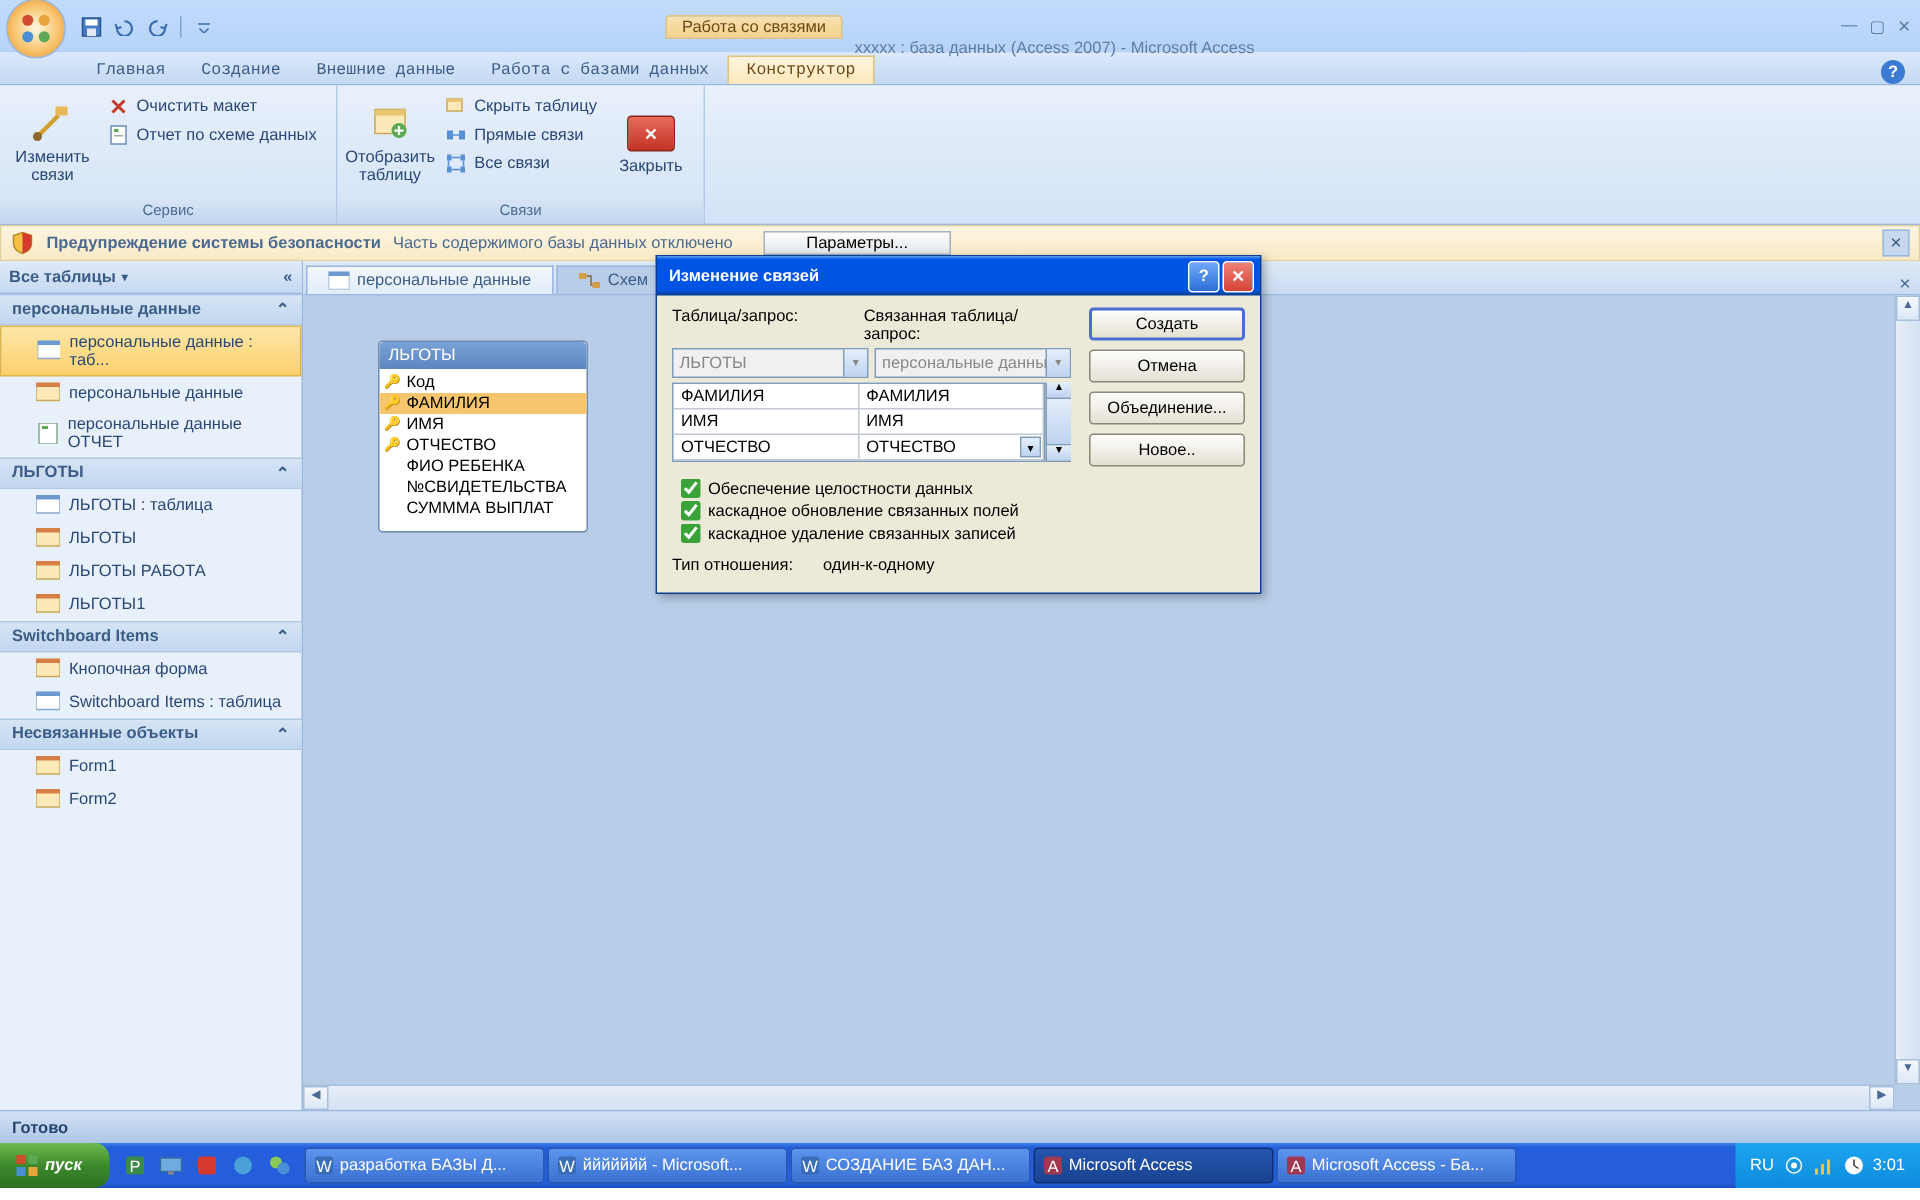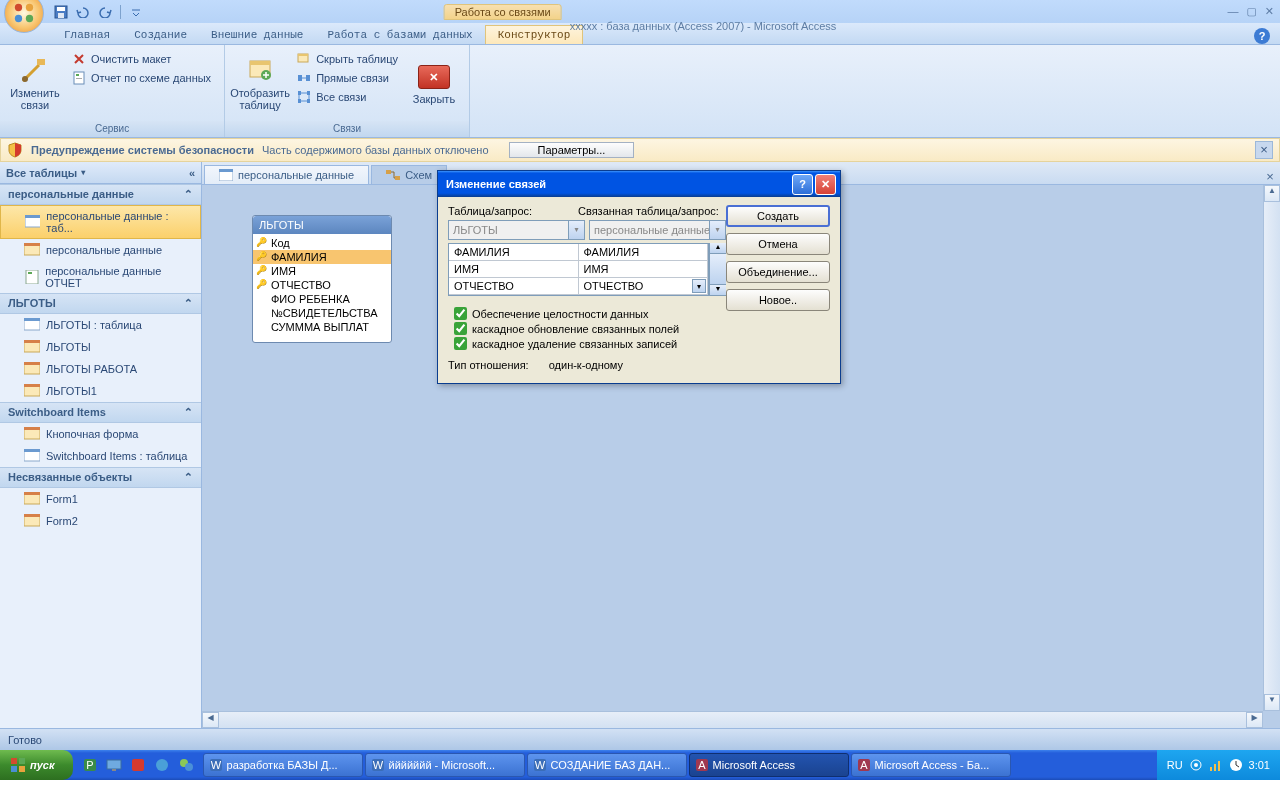--- a/index.html
+++ b/index.html
@@ -1,17 +1,17 @@
 <!DOCTYPE html>
 <html><head>
 <meta charset="utf-8">
 <style>
 * { margin:0; padding:0; box-sizing:border-box; font-family:"Segoe UI",Tahoma,sans-serif; font-size:11px; }
 body { width:1280px; height:800px; background:#fff; overflow:hidden; position:relative; }
-.titlebar { height:23px; background:linear-gradient(#c1dbfc,#b6d3f7); display:flex; align-items:center; position:relative; }
+.titlebar { height:35px; background:linear-gradient(#c1dbfc,#b6d3f7); display:flex; align-items:center; position:relative; }
 .office-btn { width:40px; height:40px; background:radial-gradient(circle,#fef9e2,#f8c56f 55%,#e88a2a); border:1px solid #98b6db; border-radius:50%; margin:2px 0 0 4px; position:absolute; z-index:10; display:flex; align-items:center; justify-content:center; }
 .office-btn svg { width:22px; height:22px; }
 .qat { margin-left:52px; display:flex; gap:4px; align-items:center; }
 .qat-btn { width:18px; height:18px; display:flex; align-items:center; justify-content:center; cursor:pointer; }
 .qat-sep { width:1px; height:14px; background:#7da2ce; margin:0 2px; }
 .title-center { position:absolute; left:50%; transform:translateX(-50%); display:flex; align-items:center; gap:8px; }
 .ctx-tab-hdr { background:linear-gradient(#f7e0b1,#f3d38a); padding:1px 10px; color:#6b4a17; border:1px solid #e0c47b; border-radius:3px 3px 0 0; }
 .title-text { color:#5d7da4;margin-top:28px; }
 .win-btns { margin-left:auto; margin-right:6px; display:flex; gap:8px; color:#5e7da6; }
 .tabbar { height:22px; background:linear-gradient(#dbe9fb,#c3d9f3); display:flex; align-items:flex-end; padding-left:52px; border-bottom:1px solid #9ab8e0; }
@@ -55,41 +55,41 @@
 .vscroll { position:absolute; right:0; top:23px; bottom:17px; width:17px; background:linear-gradient(90deg,#e7eef8,#d3e1f2); border-left:1px solid #a9c0dd; }
 .vscroll .sbtn { height:17px; background:linear-gradient(#f5f8fc,#dce8f6); border:1px solid #a9c0dd; text-align:center; font-size:8px; color:#4a6a92; }
 .hscroll { position:absolute; left:0; right:17px; bottom:0; height:17px; background:linear-gradient(#e7eef8,#d3e1f2); border-top:1px solid #a9c0dd; display:flex; }
 .hscroll .sbtn { width:17px; background:linear-gradient(#f5f8fc,#dce8f6); border:1px solid #a9c0dd; text-align:center; font-size:8px; color:#4a6a92; }
 .dialog { position:absolute; left:437px; top:170px; width:404px; background:#ece9d8; border:1px solid #0a3d8f; box-shadow:2px 2px 6px rgba(0,0,0,0.3); z-index:50; }
 .dlg-title { height:26px; background:linear-gradient(#3d95ff,#0054e3 8%,#0054e3 85%,#0a3d8f); color:#fff; display:flex; align-items:center; padding:0 4px 0 8px; font-weight:bold; }
 .dlg-title-btns { margin-left:auto; display:flex; gap:2px; }
 .dlg-tbtn { width:21px; height:21px; border:1px solid #fff; border-radius:3px; display:flex; align-items:center; justify-content:center; color:#fff; font-weight:bold; cursor:pointer; }
 .dlg-help { background:linear-gradient(#6fa8f7,#2d6fd8); }
 .dlg-close { background:linear-gradient(#f08078,#d64235); }
-.dlg-body { padding:8px 10px 12px 10px; display:flex; gap:0; }
+.dlg-body { padding:8px 10px 12px 10px; display:flex; gap:12px; }
 .dlg-left { flex:1; }
 .dlg-labels { display:flex; gap:10px; margin-bottom:3px; }
 .dlg-labels span:first-child { width:120px; }
 .dlg-combos { display:flex; gap:4px; margin-bottom:3px; }
 .combo { flex:1; height:20px; background:#fff; border:1px solid #7f9db9; display:flex; align-items:center; padding:0 4px; color:#888; position:relative; }
 .combo.dis { background:#f0f0f0; }
 .combo .cdrop { position:absolute; right:0; top:0; width:16px; height:18px; background:linear-gradient(#e5eefb,#bdd3ef); border-left:1px solid #7f9db9; text-align:center; font-size:8px; line-height:18px; }
 .field-grid { border:1px solid #7f9db9; background:#fff; }
 .fg-row { display:flex; }
 .fg-cell { flex:1; padding:2px 5px; border-right:1px solid #c0c8d2; border-bottom:1px solid #c0c8d2; }
 .fg-spin { width:17px; display:flex; flex-direction:column; border-left:1px solid #7f9db9; }
 .fg-spin .sp { flex:1; background:linear-gradient(#e5eefb,#bdd3ef); text-align:center; font-size:7px; border-bottom:1px solid #7f9db9; cursor:pointer; }
 .dlg-checks { margin:10px 0 8px 6px; }
 .dlg-check { display:flex; align-items:center; gap:5px; padding:1px 0; }
 .dlg-check input { accent-color:#39a339; }
 .rel-type { display:flex; gap:20px; margin-top:8px; }
 .dlg-btns { width:104px; display:flex; flex-direction:column; gap:6px; }
 .dlg-btn { height:22px; background:linear-gradient(#fdfdfd,#e4e0d2); border:1px solid #8a867a; border-radius:3px; cursor:pointer; }
 .dlg-btn.default { border:2px solid #4a6fd4; }
-.statusbar { height:22px; background:linear-gradient(#d2e1f4,#aec7e6); border-top:1px solid #9ab8e0; display:flex; align-items:center; padding:0 8px; color:#2a4875; }
+.statusbar { height:22px; background:linear-gradient(#d2e1f4,#aec7e6); border-top:1px solid #9ab8e0; display:flex; align-items:center; padding:0 8px; color:#2a4875;font-weight:bold; }
 .taskbar { height:30px; background:linear-gradient(#3c81ec,#245edb 10%,#245edb 90%,#1b4cb8); display:flex; align-items:center; }
 .start-btn { height:30px; padding:0 18px 0 10px; background:linear-gradient(#6fbb4f,#3c8a2c 50%,#2d6f20); color:#fff; font-weight:bold; font-style:italic; border-radius:0 10px 10px 0; display:flex; align-items:center; gap:4px; cursor:pointer; }
 .ql { display:flex; gap:2px; margin:0 6px; }
 .ql-btn { width:22px; height:22px; display:flex; align-items:center; justify-content:center; cursor:pointer; }
 .tb-tasks { display:flex; flex:1; gap:2px; margin-right:4px; }
 .tb-task { flex:1; max-width:160px; height:24px; background:linear-gradient(#5d94ee,#3b72d2); border:1px solid #2a57b0; border-radius:3px; display:flex; align-items:center; gap:4px; padding:0 5px; color:#fff; cursor:pointer; overflow:hidden; white-space:nowrap; }
 .tb-task.active { background:linear-gradient(#2354b0,#1a4390); border-color:#0f2f70; }
 .tray { background:linear-gradient(#1ea6f0,#0d8adc); height:30px; display:flex; align-items:center; padding:0 10px; gap:6px; color:#fff; }
 </style>
 </head>

